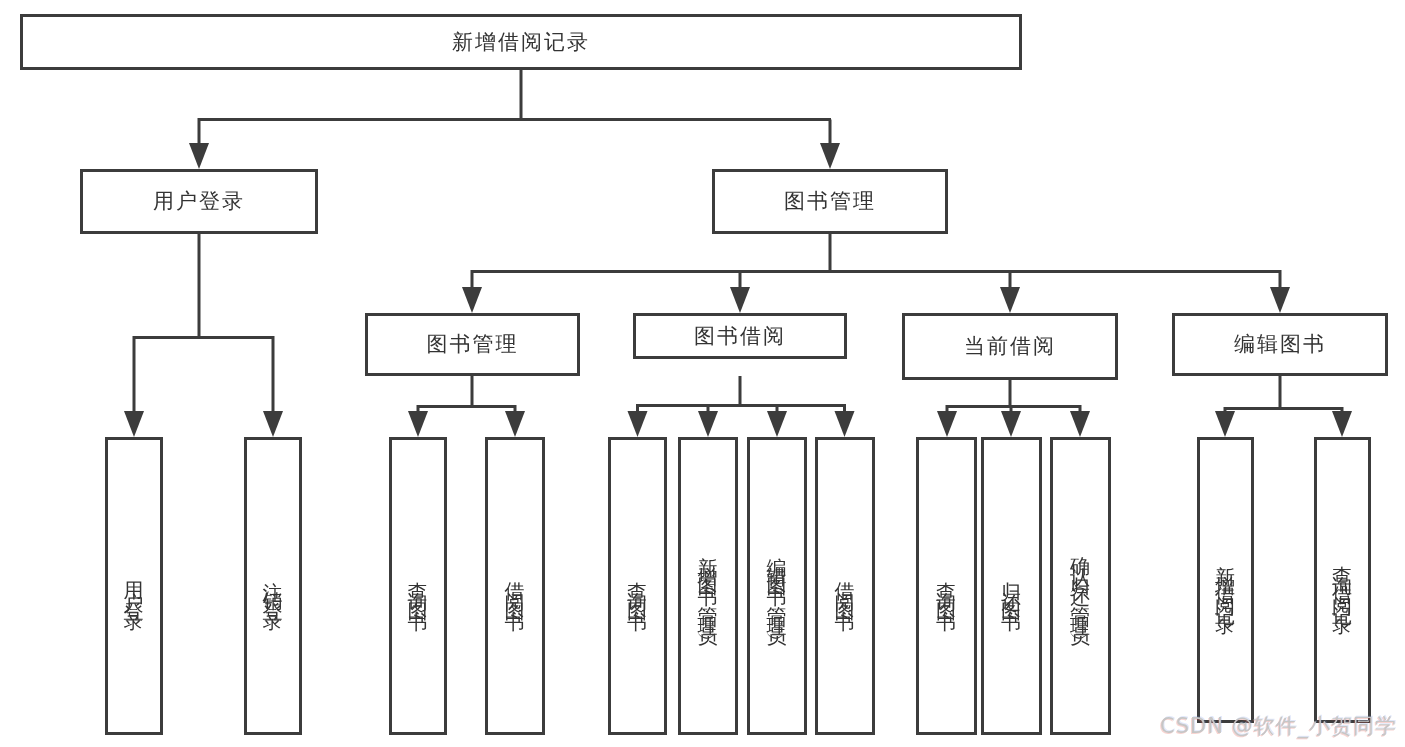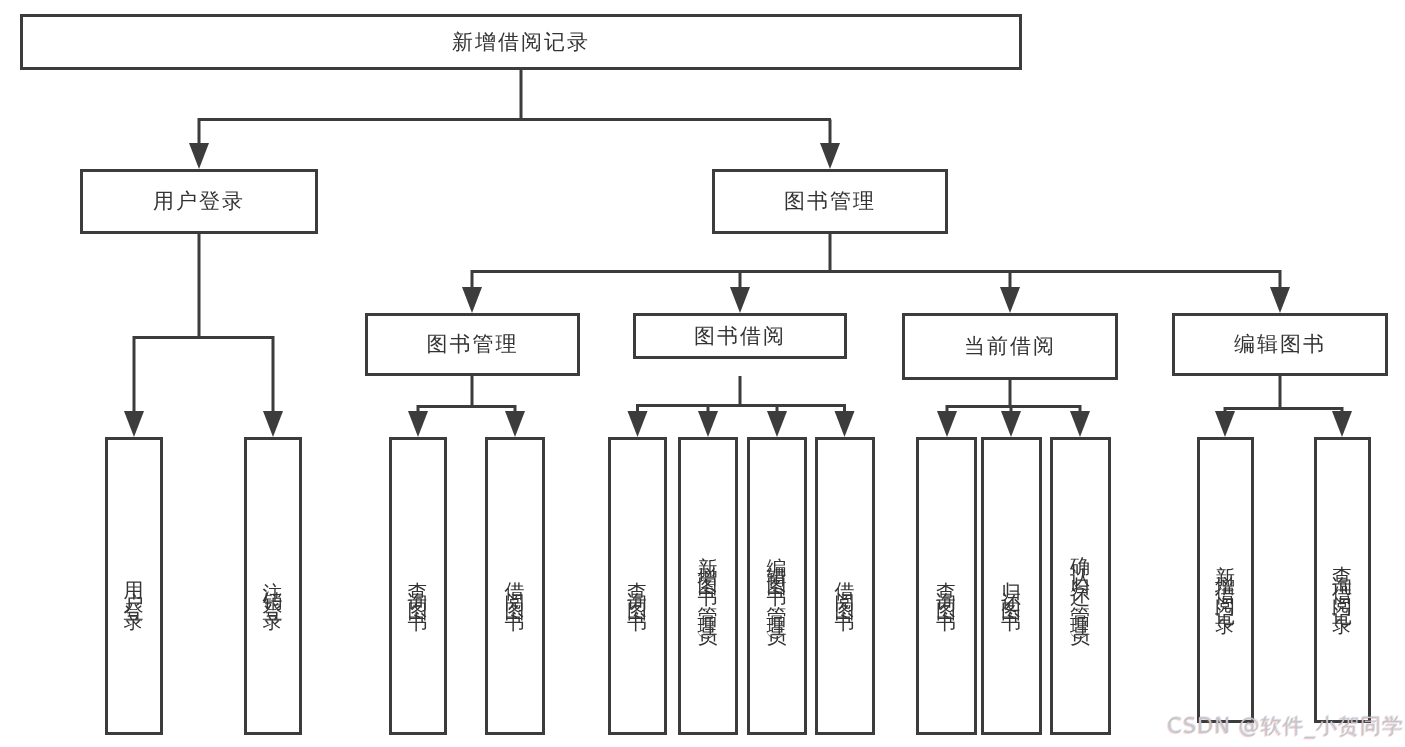--- a/index.html
+++ b/index.html
@@ -38,21 +38,20 @@
     justify-content:center;
   }
   .watermark{
     position:absolute;
     left:1160px;top:712px;
     font-size:21px;
     letter-spacing:1px;
     color:var(--wm);
     text-shadow:-1px 1px 0 rgba(231,101,89,0.28), 1px -1px 0 rgba(120,150,231,0.22);
     white-space:nowrap;
-    margin-left:7px;
   }
 </style>
 </head>
 <body>
 
 <div id="canvas">
 
   <svg id="wires" viewBox="0 0 1405 747" xmlns="http://www.w3.org/2000/svg">
     <g>
       <path class="cn-line" d="M521 70 V119.5 M197.5 119.5 H831 M199 119.5 V146 M830 119.5 V146"></path>

